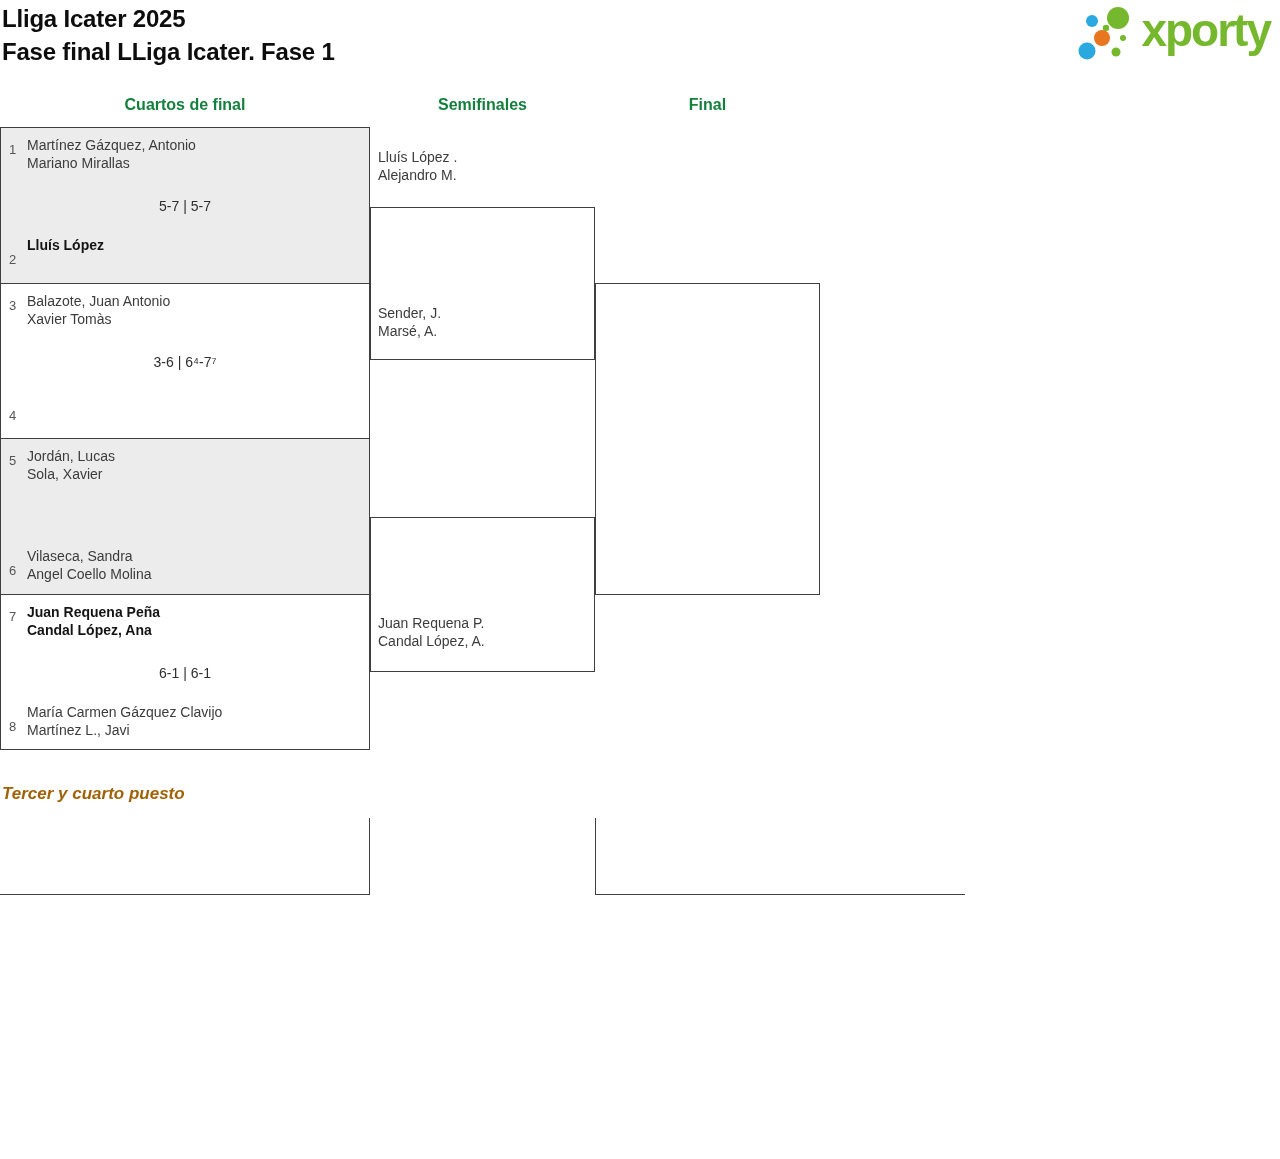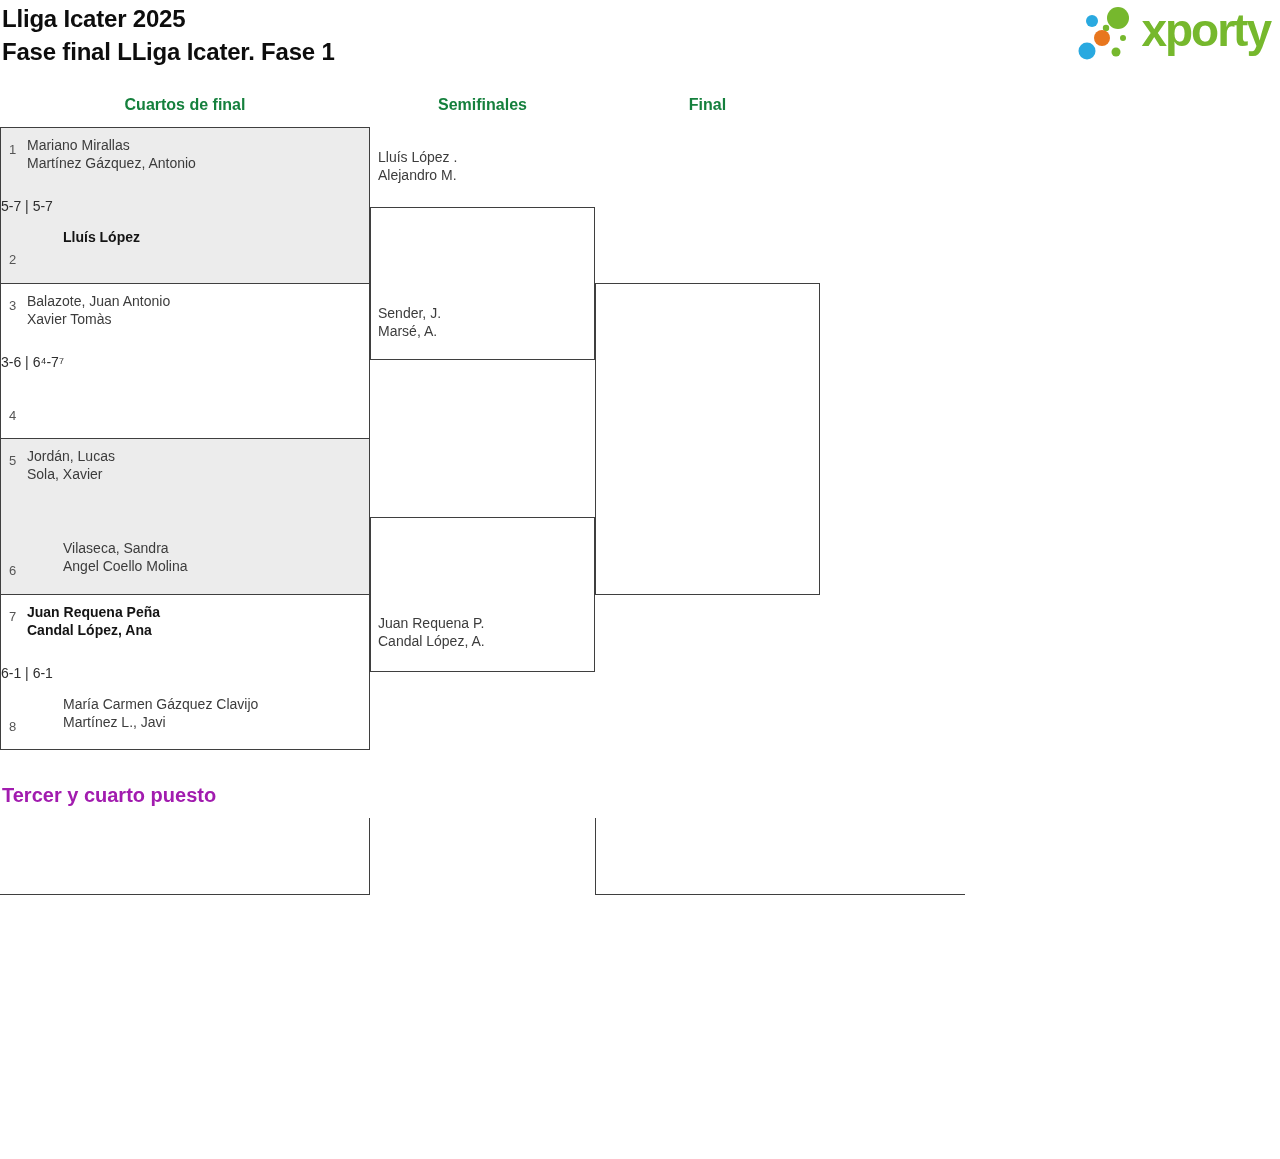--- a/index.html
+++ b/index.html
@@ -26,43 +26,43 @@
   .match { position:absolute; left:0; width:370px; border:1px solid #3f3f3f;
            box-sizing:border-box; background:#ffffff; }
   .match.shaded { background:#ececec; }
   .m1 { top:127px; height:157px; }
   .m2 { top:283px; height:156px; }
   .m3 { top:438px; height:157px; }
   .m4 { top:594px; height:156px; }
 
   .team { position:absolute; left:26px; right:8px; font-size:14px; line-height:18px; color:#3c3c3c; }
   .team.pos-a { top:8px; }
-  .team.pos-b { top:100px;margin-left:36px; }
+  .team.pos-b { top:108px; }
   .team.winner { font-weight:700; color:#141414; }
   .seed { position:absolute; left:8px; width:16px; font-size:13px; line-height:18px; color:#555555; }
   .seed.pos-a { top:13px; }
   .seed.pos-b { top:123px; }
-  .score { position:absolute; left:0; right:0; top:69px; 
+  .score { position:absolute; left:0; right:0; top:69px; text-align:center;
            font-size:14px; line-height:18px; color:#2e2e2e; }
 
   
   .sfbox { position:absolute; left:370px; width:225px; border:1px solid #3f3f3f;
            box-sizing:border-box; background:transparent; }
   .sf1 { top:207px; height:153px; }
   .sf2 { top:517px; height:155px; }
   .finalbox { position:absolute; left:595px; top:283px; width:225px; height:312px;
               border:1px solid #3f3f3f; box-sizing:border-box; background:transparent; }
 
   .sflabel { position:absolute; left:378px; width:212px; font-size:14px; line-height:18px; color:#3c3c3c; }
   .sflabel.sf1-top { top:148px; }
   .sflabel.sf1-bottom { top:304px; }
   .sflabel.sf2-bottom { top:614px; }
 
   
-  .tp-heading { position:absolute; left:2px; top:784px; font-size:20px; font-weight:700; color:#a21caf; }
+  .tp-heading { position:absolute; left:2px; top:784px; font-size:17px; font-weight:700; color:#a16207;font-style:italic; }
   .tp-left { position:absolute; left:0; top:818px; width:370px; height:77px; box-sizing:border-box;
              border-right:1px solid #3f3f3f; border-bottom:1px solid #3f3f3f; }
   .tp-right { position:absolute; left:595px; top:818px; width:370px; height:77px; box-sizing:border-box;
               border-left:1px solid #3f3f3f; border-bottom:1px solid #3f3f3f; }
 </style>
 </head>
 <body>
 
 <div class="stage">
 
@@ -82,22 +82,22 @@
     <span class="logo-text">xporty</span>
   </div>
 
   <div class="colhead qf">Cuartos de final</div>
   <div class="colhead sf">Semifinales</div>
   <div class="colhead fi">Final</div>
 
   <div class="match shaded m1">
     <div class="seed pos-a">1</div>
     <div class="team pos-a">
+      <div>Martínez Gázquez, Antonio</div>
       <div>Mariano Mirallas</div>
-      <div>Martínez Gázquez, Antonio</div>
     </div>
     <div class="score">5-7 | 5-7</div>
     <div class="seed pos-b">2</div>
     <div class="team pos-b winner">
       <div>Lluís López</div>
     </div>
   </div>
 
   <div class="match m2">
     <div class="seed pos-a">3</div>

